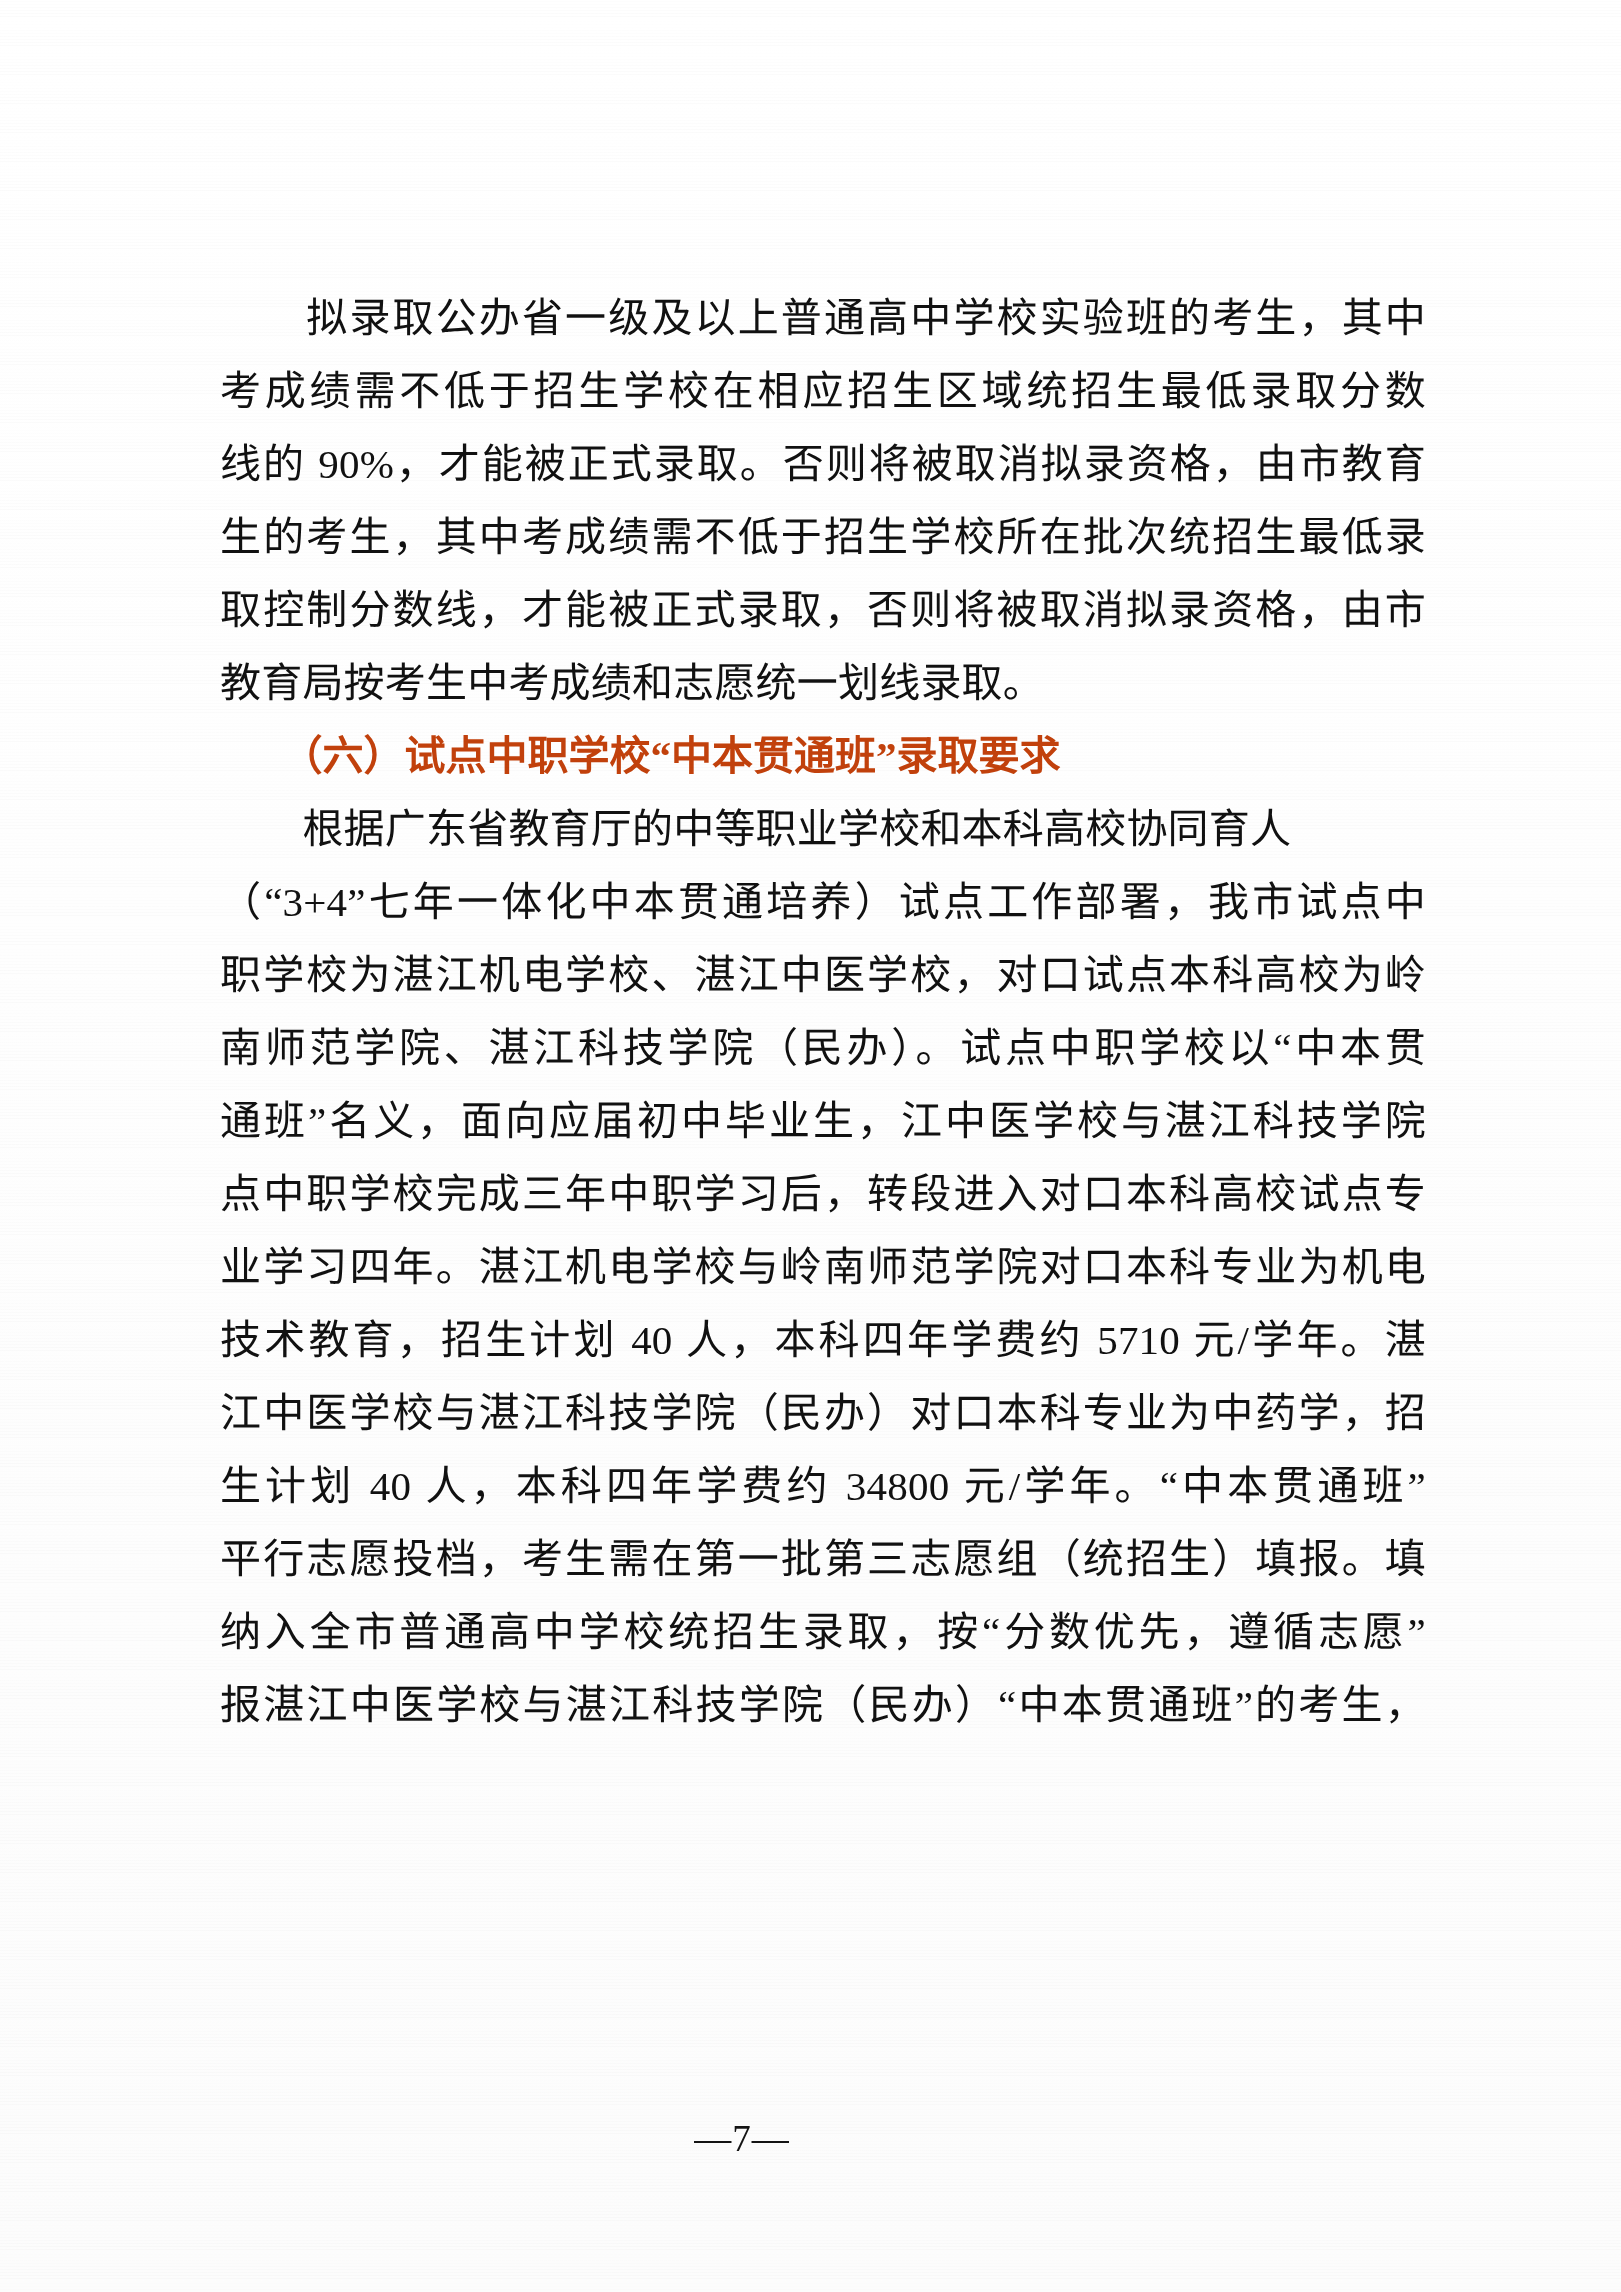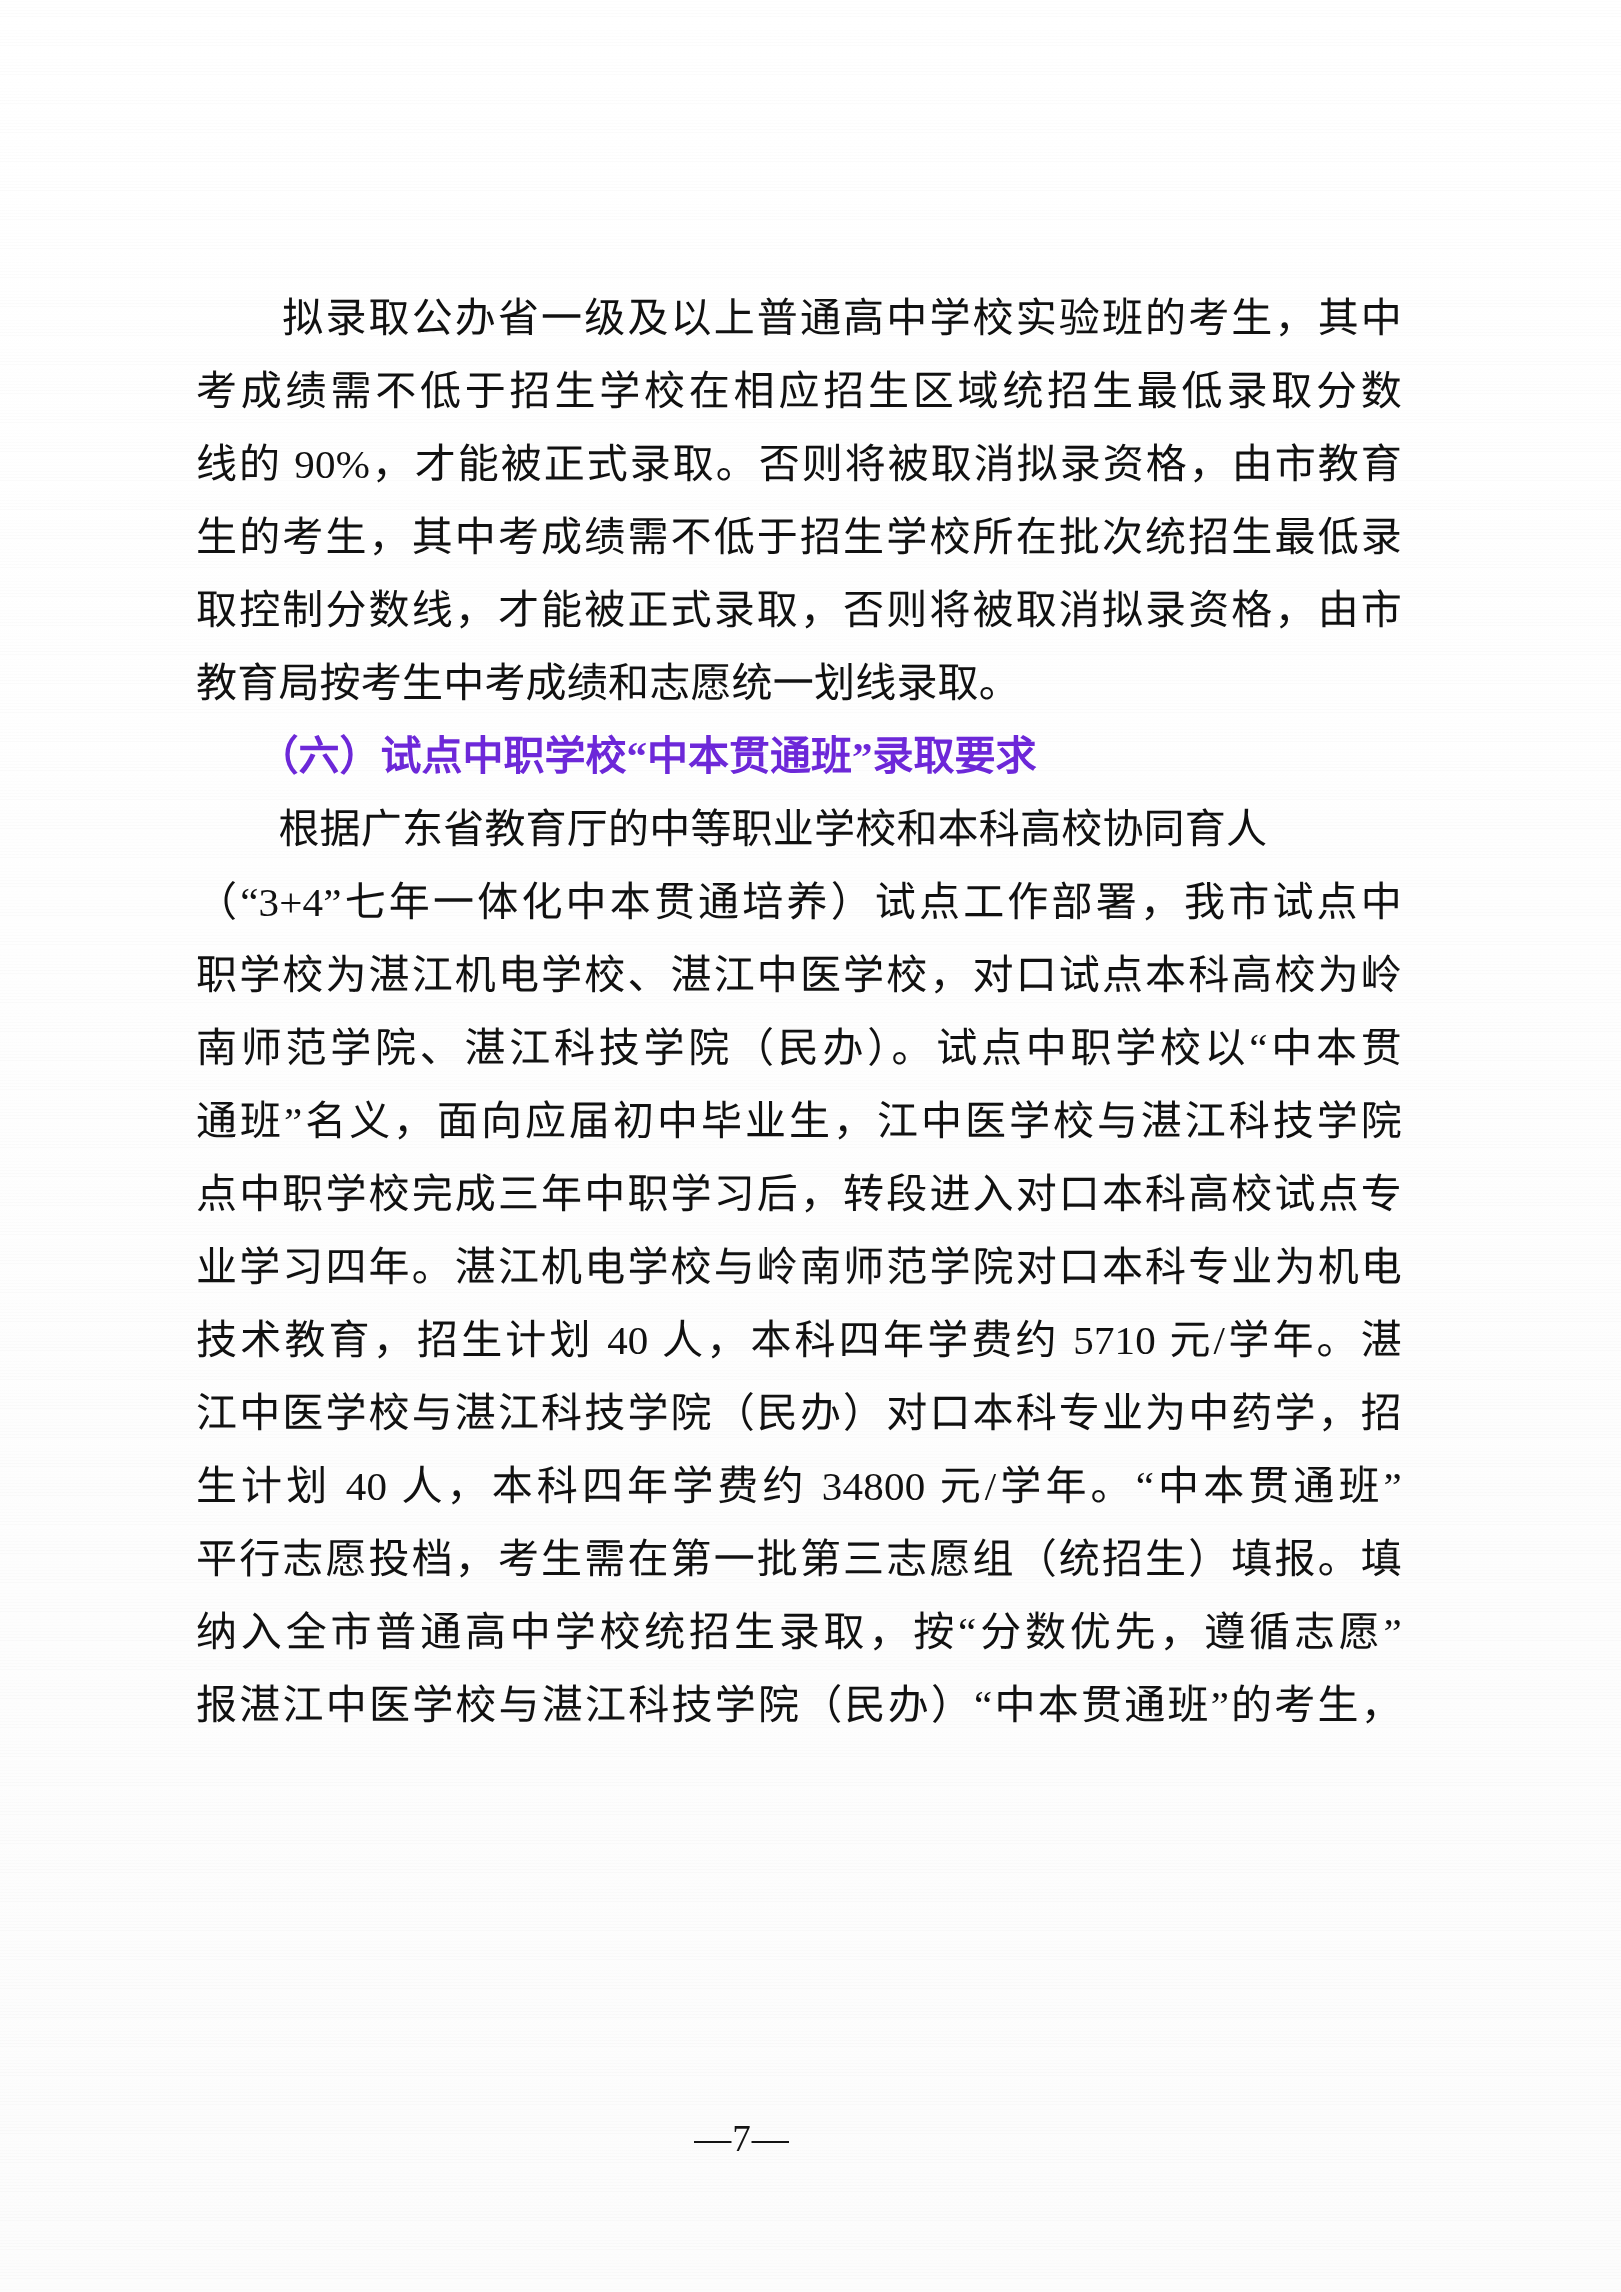--- a/index.html
+++ b/index.html
@@ -22,21 +22,21 @@
   .page::before {
     content: "";
     position: absolute;
     inset: 0;
     background: linear-gradient(180deg, #ffffff 0%, #fefefe 40%, #fcfcfc 100%);
     pointer-events: none;
     z-index: 0;
   }
   .body-area {
     position: absolute;
-    left: 196px;
+    left: 220px;
     top: 282px;
     width: 1206px;
     z-index: 2;
   }
   .para {
     margin: 0;
     padding: 0;
   }
   .line {
     display: block;
@@ -55,21 +55,21 @@
   }
   .line.last {
     text-align: center;
     text-align-last: left;
   }
   .heading-line {
     display: block;
     font-size: 41px;
     line-height: 73px;
     white-space: pre;
-    color: #6d28d9;
+    color: #c2410c;
     font-weight: 600;
     font-family: "Liberation Serif", "DejaVu Serif", serif;
   }
   .page-number {
     position: absolute;
     left: 0;
     right: 0;
     top: 2117px;
     text-align: center;
     font-size: 37px;

